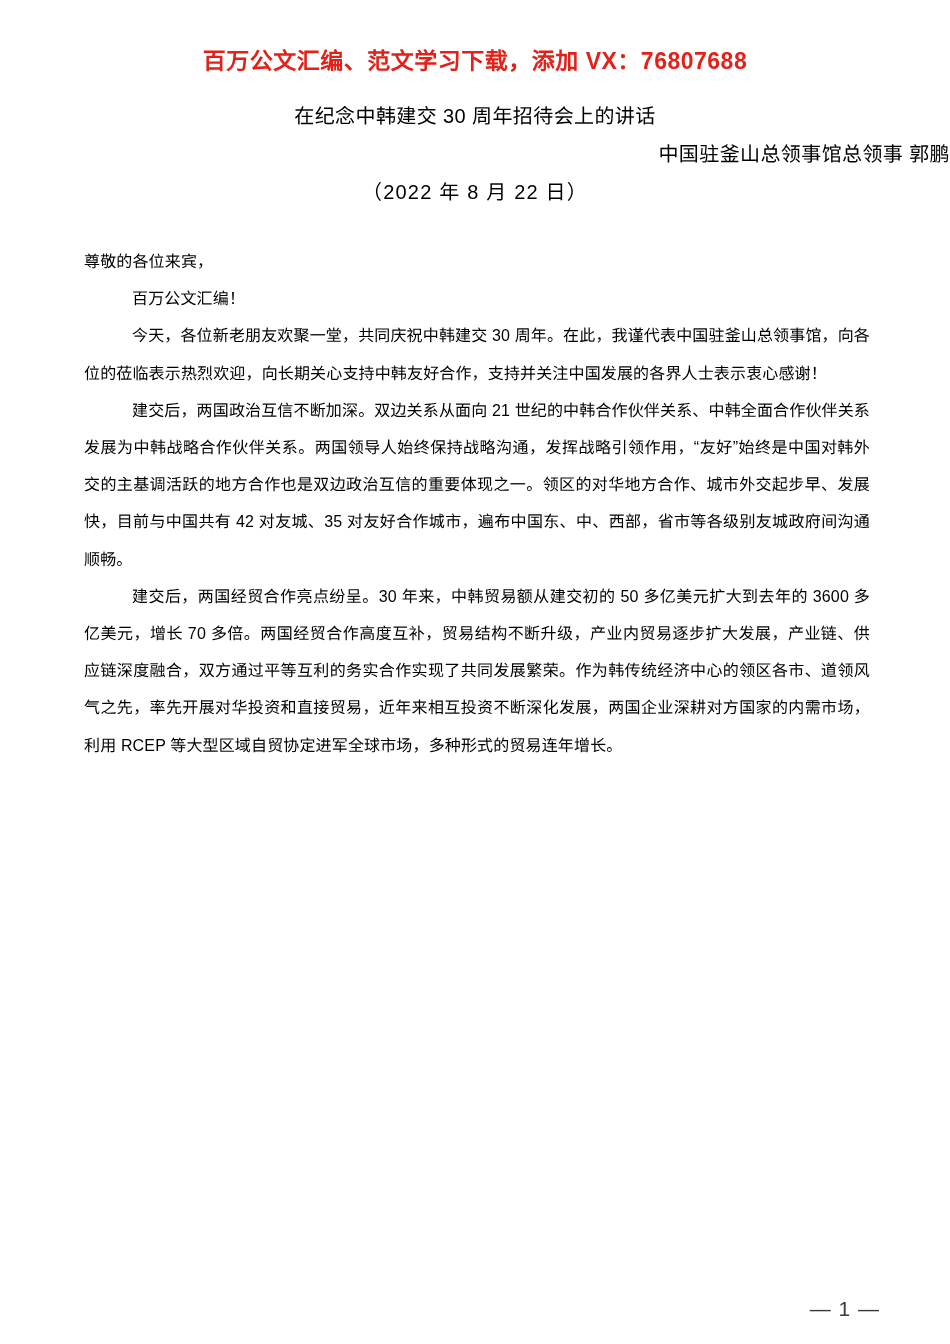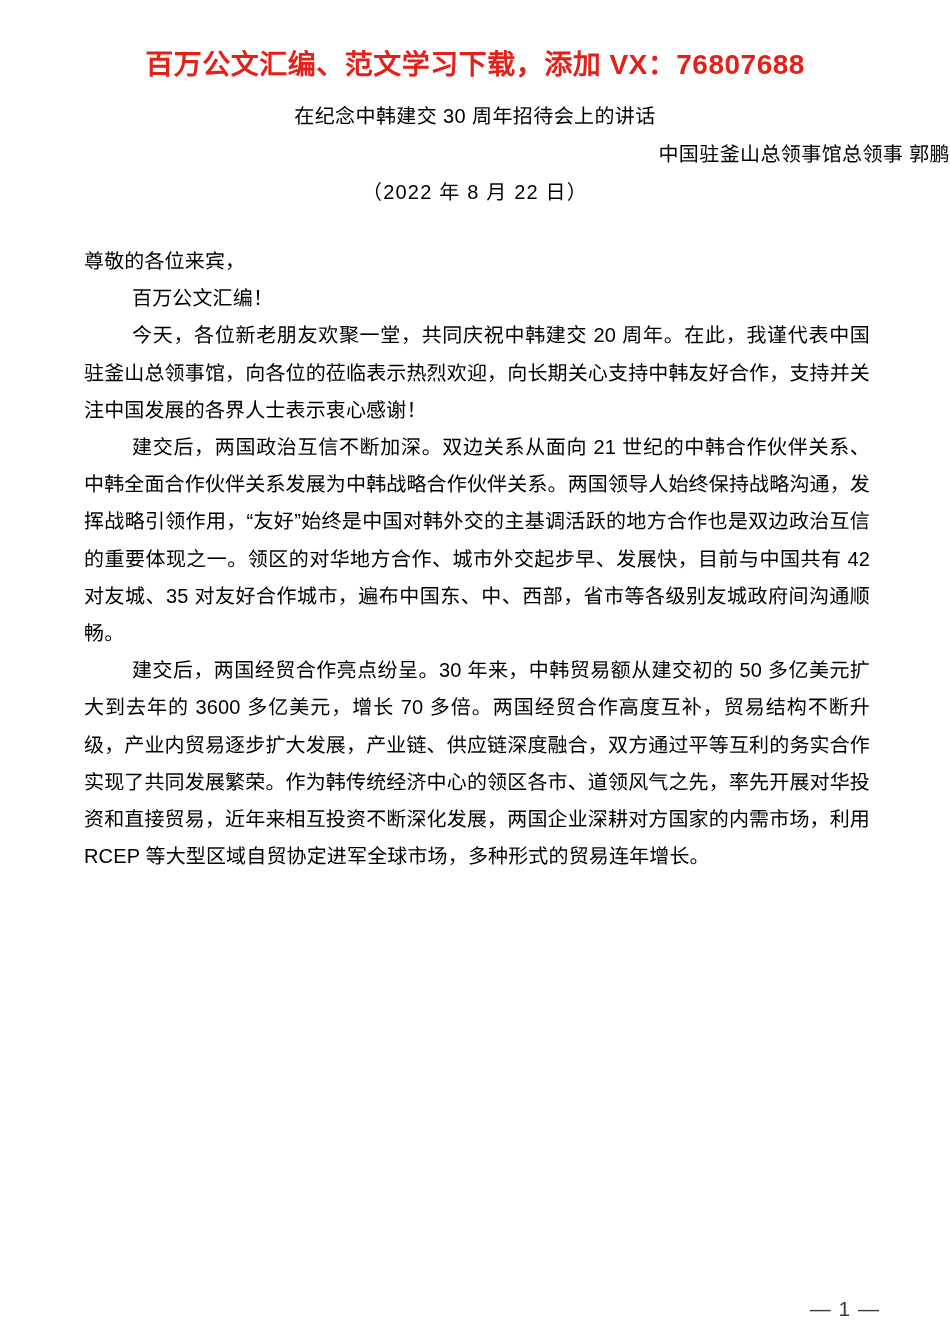--- a/index.html
+++ b/index.html
@@ -21,21 +21,21 @@
   }
 
   
   .promo-banner {
     position: absolute;
     top: 42px;
     left: 0;
     width: 950px;
     text-align: center;
     color: #e32119;
-    font-size: 28px;
+    font-size: 23px;
     font-weight: bold;
     letter-spacing: 0.5px;
     white-space: nowrap;
   }
 
   
   .title-block {
     position: absolute;
     top: 97px;
     left: 0;
@@ -58,21 +58,21 @@
   }
 
   
   .body-block {
     position: absolute;
     top: 243px;
     left: 84px;
     width: 786px;
   }
   .para {
-    font-size: 20px;
+    font-size: 16px;
     line-height: 37.2px;
     text-align: justify;
     text-justify: inter-character;
     margin: 0;
     letter-spacing: 0.15px;
     text-indent: 48px;
     word-break: break-all;
   }
   .para.no-indent {
     text-indent: 0;
@@ -104,20 +104,20 @@
 
   <div class="title-block">
     <div class="title-line">在纪念中韩建交 30 周年招待会上的讲话</div>
     <div class="title-line author">中国驻釜山总领事馆总领事  郭鹏</div>
     <div class="title-line date">（2022 年 8 月 22 日）</div>
   </div>
 
   <div class="body-block">
       <p class="para no-indent short">尊敬的各位来宾，</p>
       <p class="para short">百万公文汇编！</p>
-      <p class="para">今天，各位新老朋友欢聚一堂，共同庆祝中韩建交 20 周年。在此，我谨代表中国驻釜山总领事馆，向各位的莅临表示热烈欢迎，向长期关心支持中韩友好合作，支持并关注中国发展的各界人士表示衷心感谢！</p>
+      <p class="para">今天，各位新老朋友欢聚一堂，共同庆祝中韩建交 30 周年。在此，我谨代表中国驻釜山总领事馆，向各位的莅临表示热烈欢迎，向长期关心支持中韩友好合作，支持并关注中国发展的各界人士表示衷心感谢！</p>
       <p class="para">建交后，两国政治互信不断加深。双边关系从面向 21 世纪的中韩合作伙伴关系、中韩全面合作伙伴关系发展为中韩战略合作伙伴关系。两国领导人始终保持战略沟通，发挥战略引领作用，“友好”始终是中国对韩外交的主基调活跃的地方合作也是双边政治互信的重要体现之一。领区的对华地方合作、城市外交起步早、发展快，目前与中国共有 42 对友城、35 对友好合作城市，遍布中国东、中、西部，省市等各级别友城政府间沟通顺畅。</p>
       <p class="para">建交后，两国经贸合作亮点纷呈。30 年来，中韩贸易额从建交初的 50 多亿美元扩大到去年的 3600 多亿美元，增长 70 多倍。两国经贸合作高度互补，贸易结构不断升级，产业内贸易逐步扩大发展，产业链、供应链深度融合，双方通过平等互利的务实合作实现了共同发展繁荣。作为韩传统经济中心的领区各市、道领风气之先，率先开展对华投资和直接贸易，近年来相互投资不断深化发展，两国企业深耕对方国家的内需市场，利用 RCEP 等大型区域自贸协定进军全球市场，多种形式的贸易连年增长。</p>
     </div>
 
   <div class="footer">— 1 —</div>
 
 </div>
 
 </body></html>

